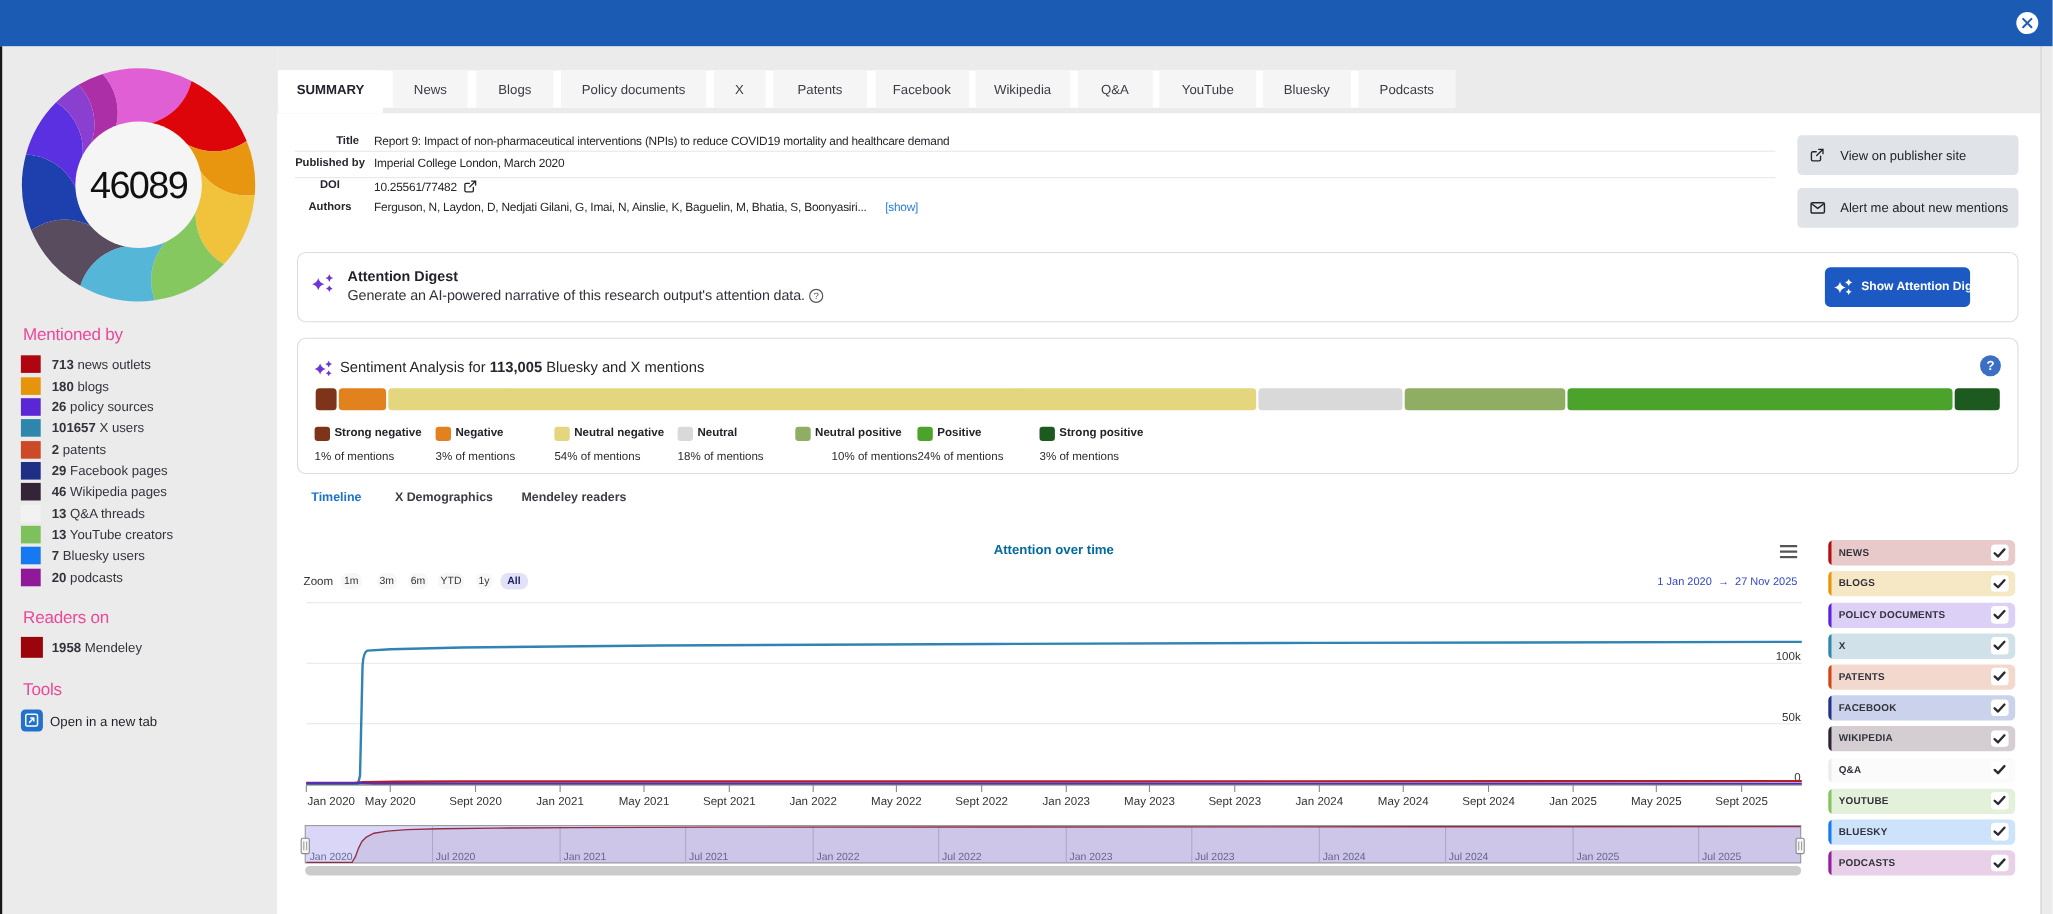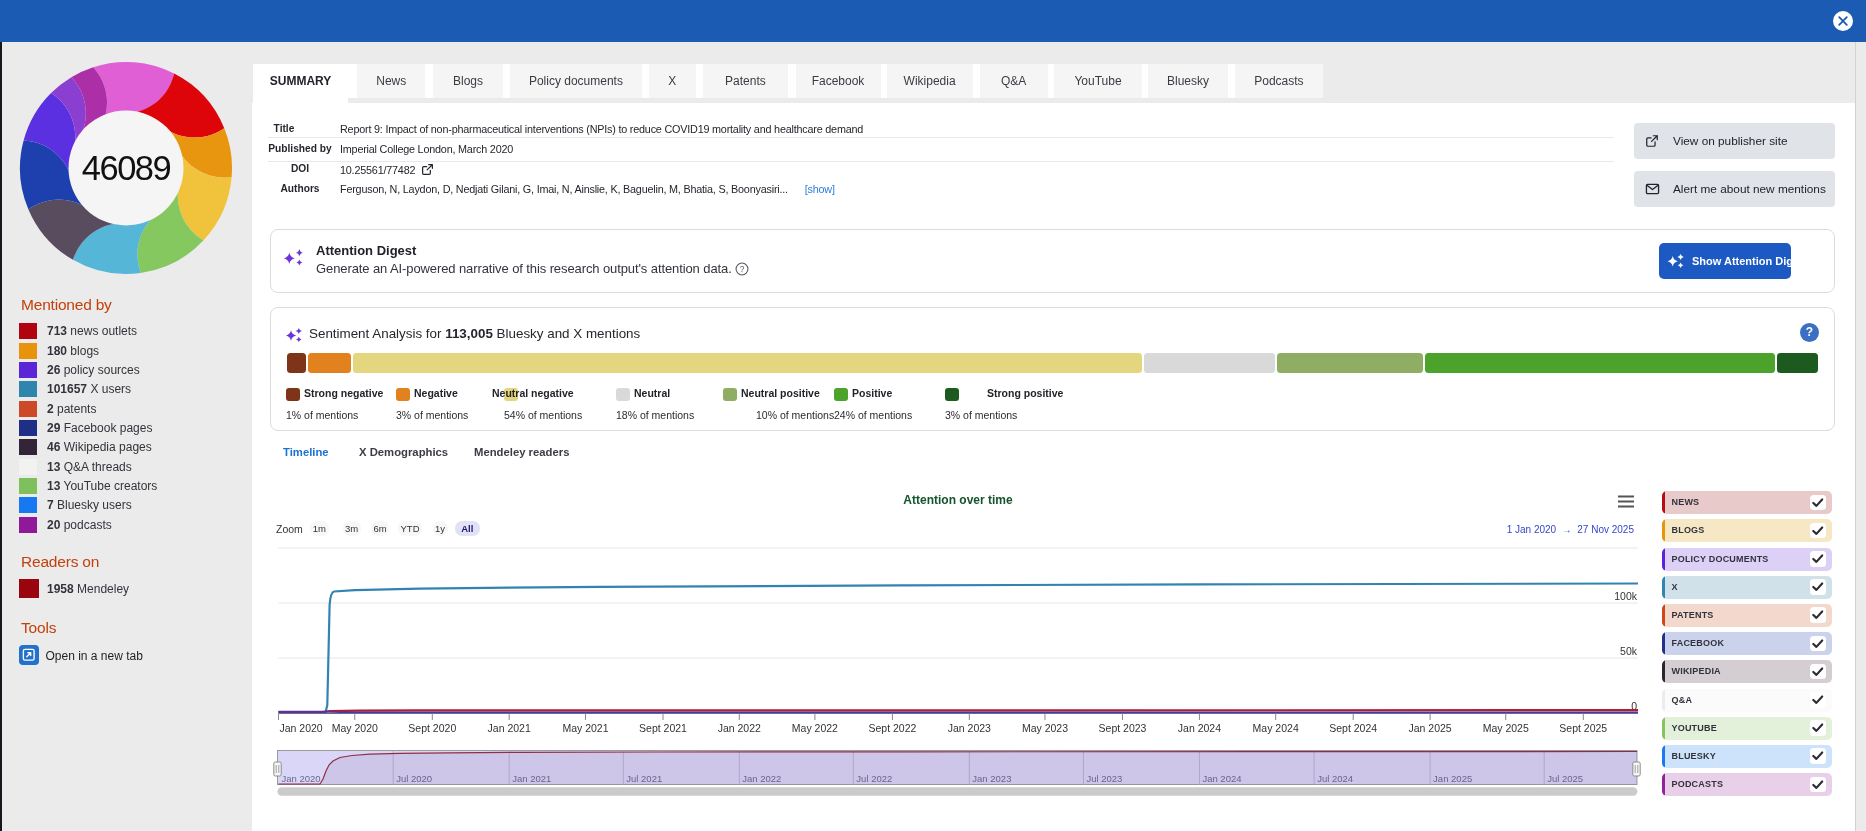--- a/index.html
+++ b/index.html
@@ -60,21 +60,21 @@
   .pill .cb { position:absolute; right:6px; top:3.5px; width:15.5px; height:15.5px;
     background:#fff; border-radius:3.5px; }
 
   
   .zbtn { position:absolute; top:521px; height:15px; border-radius:7px; background:#f7f7f7;
     font-size:9.5px; color:#333; text-align:center; line-height:15px; }
 
   
   .mrow-sq { position:absolute; left:19px; width:18px; height:16px; }
   .mrow-t { position:absolute; left:47px; font-size:12px; color:#33333b; white-space:nowrap; }
-  .shead { position:absolute; left:21px; font-size:15.5px; letter-spacing:-0.2px; color:#c2410c; }
+  .shead { position:absolute; left:21px; font-size:15.5px; letter-spacing:-0.2px; color:#ec4899; }
 </style>
 </head>
 <body>
 <div id="sidebar"></div>
 <div id="mainbg"></div>
 <div id="whitepanel"></div>
 <div id="rightline"></div>
 <div id="navbar">
   <div id="closebtn">
     <svg width="20" height="20" viewBox="0 0 20 20">
@@ -146,21 +146,21 @@
     <div class="tab" style="left:648.7px; width:46.9px;">X</div>
     <div class="tab" style="left:702.8px; width:85.2px;">Patents</div>
     <div class="tab" style="left:795.5px; width:85px;">Facebook</div>
     <div class="tab" style="left:886.7px; width:85.9px;">Wikipedia</div>
     <div class="tab" style="left:979.6px; width:68px;">Q&amp;A</div>
     <div class="tab" style="left:1054.3px; width:87.4px;">YouTube</div>
     <div class="tab" style="left:1148.1px; width:79.9px;">Bluesky</div>
     <div class="tab" style="left:1234.7px; width:88.4px;">Podcasts</div>
   </div>
 
-<div class="srow-label" style="left:224px; top:123px;">Title</div>
+<div class="srow-label" style="left:256px; top:123px;">Title</div>
 <div class="srow-val" style="top:123px;">Report 9: Impact of non-pharmaceutical interventions (NPIs) to reduce COVID19 mortality and healthcare demand</div>
 <div class="sline" style="top:136.7px;"></div>
 <div class="srow-label" style="left:240px; top:142.5px;">Published by</div>
 <div class="srow-val" style="top:142.5px;">Imperial College London, March 2020</div>
 <div class="sline" style="top:160.8px;"></div>
 <div class="srow-label" style="left:240px; top:163px;">DOI</div>
 <div class="srow-val" style="top:163px;">10.25561/77482&nbsp;&nbsp;<svg width="13" height="13" viewBox="0 0 16 16" style="vertical-align:-2px;">
       <path d="M9.5 2 H14 V6.5 M14 2 L7.5 8.5 M11.5 9 v3.6 a1.4 1.4 0 0 1 -1.4 1.4 H3.4 A1.4 1.4 0 0 1 2 12.6 V5.9 a1.4 1.4 0 0 1 1.4 -1.4 H7" fill="none" stroke="#23232b" stroke-width="1.5" stroke-linecap="round" stroke-linejoin="round"></path>
     </svg></div>
 <div class="srow-label" style="left:240px; top:183px;">Authors</div>
@@ -219,41 +219,41 @@
     <div class="seg" style="left:1777px; width:41px; background:#1d5a20;"></div>
   </div>
 <div id="sentlegend">
     <div class="sleg-sw" style="left:286px; background:#7d3418;"></div>
     <div class="sleg-t1" style="left:304px;">Strong negative</div>
     <div class="sleg-t2" style="left:286px;">1% of mentions</div>
     <div class="sleg-sw" style="left:396px; background:#e2821f;"></div>
     <div class="sleg-t1" style="left:414px;">Negative</div>
     <div class="sleg-t2" style="left:396px;">3% of mentions</div>
     <div class="sleg-sw" style="left:504px; background:#e4d67e;"></div>
-    <div class="sleg-t1" style="left:492px;">Neutral negative</div>
+    <div class="sleg-t1" style="left:522px;">Neutral negative</div>
     <div class="sleg-t2" style="left:504px;">54% of mentions</div>
     <div class="sleg-sw" style="left:616px; background:#d9d9d9;"></div>
     <div class="sleg-t1" style="left:634px;">Neutral</div>
     <div class="sleg-t2" style="left:616px;">18% of mentions</div>
     <div class="sleg-sw" style="left:723px; background:#8fae63;"></div>
     <div class="sleg-t1" style="left:741px;">Neutral positive</div>
     <div class="sleg-t2" style="left:756px;">10% of mentions</div>
     <div class="sleg-sw" style="left:834px; background:#4ba32b;"></div>
     <div class="sleg-t1" style="left:852px;">Positive</div>
     <div class="sleg-t2" style="left:834px;">24% of mentions</div>
     <div class="sleg-sw" style="left:945px; background:#1d5a20;"></div>
-    <div class="sleg-t1" style="left:963px;margin-left:24px;">Strong positive</div>
+    <div class="sleg-t1" style="left:963px;">Strong positive</div>
     <div class="sleg-t2" style="left:945px;">3% of mentions</div>
   </div>
 
 <div class="ttab" style="left:283px; color:#1a73cf;">Timeline</div>
 <div class="ttab" style="left:359px;">X Demographics</div>
 <div class="ttab" style="left:474px;">Mendeley readers</div>
 
-<div class="abs" style="left:858px; top:493px; width:200px; text-align:center; font-size:12px; font-weight:bold; color:#14532d;">Attention over time</div>
+<div class="abs" style="left:858px; top:493px; width:200px; text-align:center; font-size:12px; font-weight:bold; color:#0369a1;">Attention over time</div>
 <svg class="abs" style="left:1618px; top:495px;" width="16" height="13" viewBox="0 0 16 13">
     <path d="M0 1.5 H16 M0 6.5 H16 M0 11.5 H16" stroke="#555" stroke-width="2"></path>
   </svg>
 <div class="abs" style="left:276px; top:523px; font-size:10.5px; color:#333;">Zoom</div>
 <div id="zoombtns">
     <div class="zbtn" style="left:309.5px; width:19.5px; ">1m</div>
     <div class="zbtn" style="left:342.5px; width:18px; ">3m</div>
     <div class="zbtn" style="left:371px; width:18px; ">6m</div>
     <div class="zbtn" style="left:398px; width:24px; ">YTD</div>
     <div class="zbtn" style="left:432.5px; width:15px; ">1y</div>

